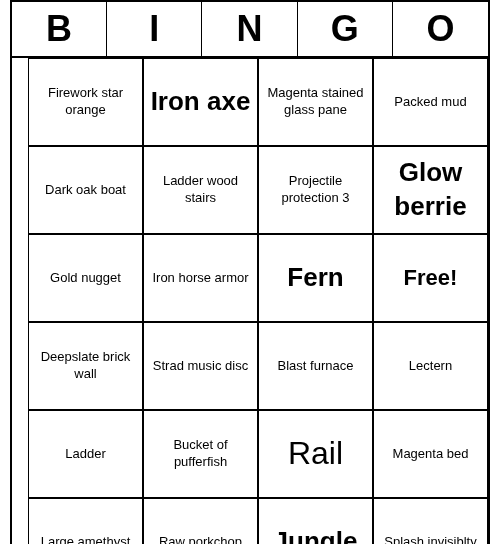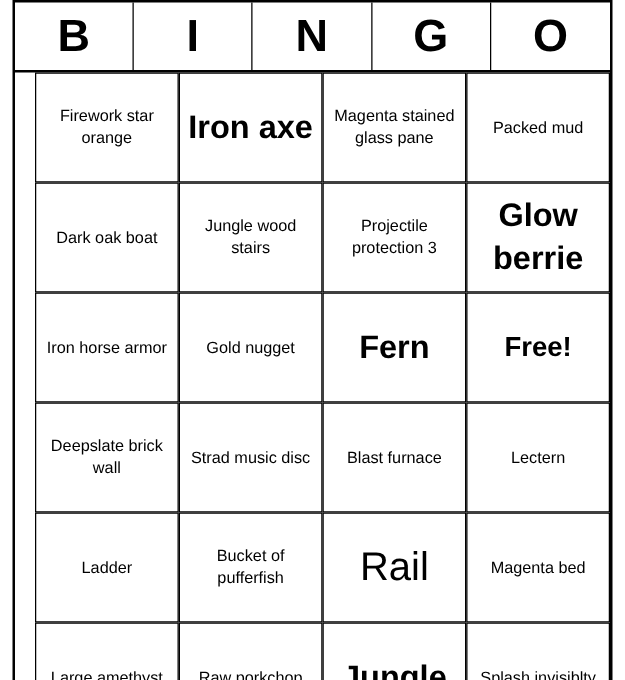--- a/index.html
+++ b/index.html
@@ -71,25 +71,25 @@
       <div class="bingo-header-cell">N</div>
       <div class="bingo-header-cell">G</div>
       <div class="bingo-header-cell">O</div>
     </div>
   <div class="bingo-grid">
   <div class="bingo-cell">Firework star orange</div>
       <div class="bingo-cell large-text">Iron axe</div>
       <div class="bingo-cell">Magenta stained glass pane</div>
       <div class="bingo-cell">Packed mud</div>
       <div class="bingo-cell">Dark oak boat</div>
-      <div class="bingo-cell">Jungle wood stairs</div>
+      <div class="bingo-cell">Ladder wood stairs</div>
       <div class="bingo-cell">Projectile protection 3</div>
       <div class="bingo-cell large-text">Glow berrie</div>
+      <div class="bingo-cell">Gold nugget</div>
       <div class="bingo-cell">Iron horse armor</div>
-      <div class="bingo-cell">Gold nugget</div>
       <div class="bingo-cell large-text">Fern</div>
       <div class="bingo-cell free">Free!</div>
       <div class="bingo-cell">Deepslate brick wall</div>
       <div class="bingo-cell">Strad music disc</div>
       <div class="bingo-cell">Blast furnace</div>
       <div class="bingo-cell">Lectern</div>
       <div class="bingo-cell">Ladder</div>
       <div class="bingo-cell">Bucket of pufferfish</div>
       <div class="bingo-cell xl-text">Rail</div>
       <div class="bingo-cell">Magenta bed</div>

